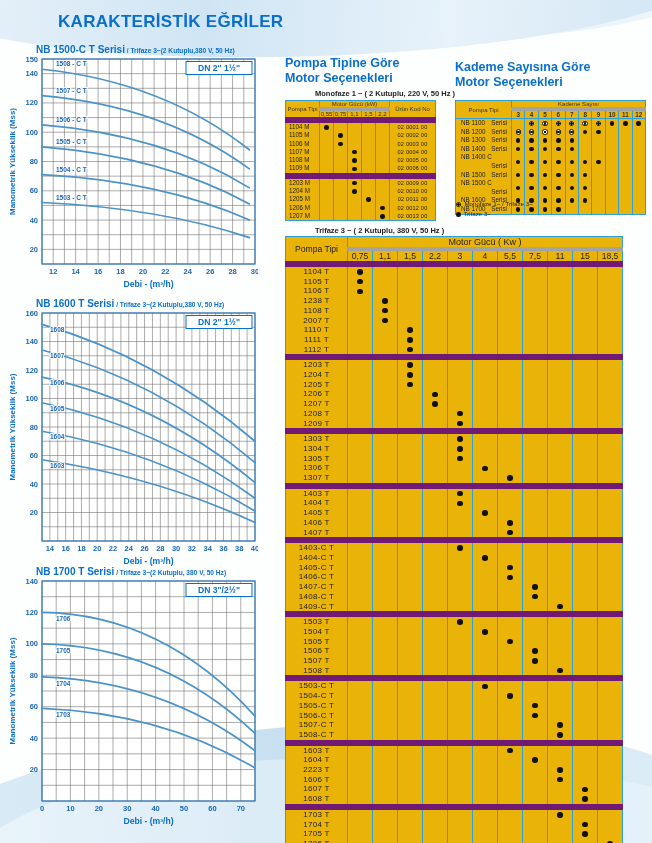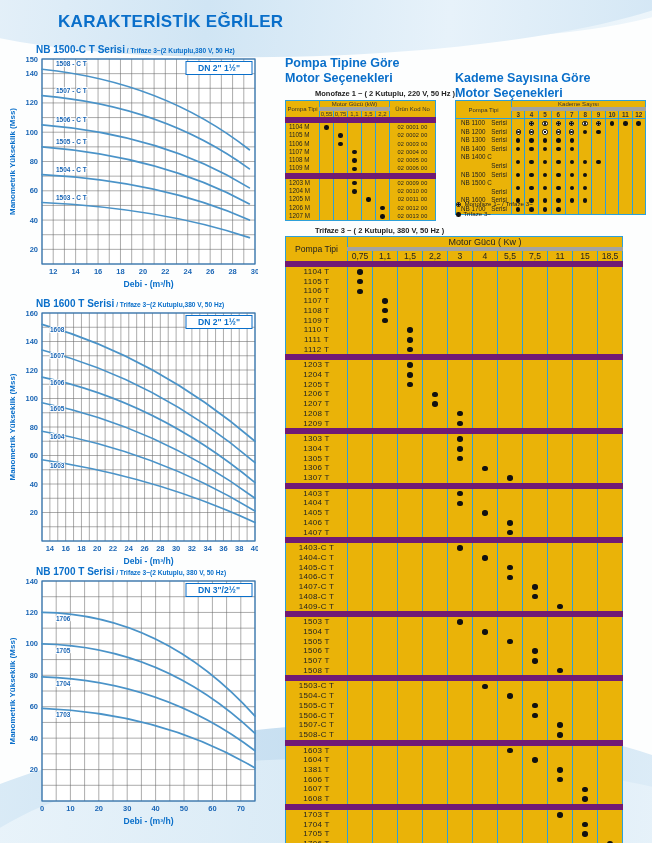--- a/index.html
+++ b/index.html
@@ -447,21 +447,21 @@
             <td></td>
             <td></td>
             <td></td>
             <td><span class="dot dot-m"></span></td>
             <td class="code">02 0013 00</td>
           </tr>
         </tbody>
       </table>
     </div>
 
-  <div class="rc blk-heading" style="left:455px;top:71px;">
+  <div class="rc blk-heading" style="left:455px;top:60px;">
     <div>Kademe Sayısına Göre</div>
     <div>Motor Seçenekleri</div>
   </div>
   <div class="rc" style="left:455px;top:100px;" id="kademe-mount">
       <table class="dtable kad-table">
         <colgroup>
           <col style="width:56px">
           <col style="width:13.4px">
           <col style="width:13.4px">
           <col style="width:13.4px">
@@ -717,21 +717,21 @@
             <td></td>
             <td></td>
             <td></td>
             <td></td>
             <td></td>
             <td></td>
             <td></td>
             <td></td>
           </tr>
           <tr>
-            <td>1107 T</td>
+            <td>1238 T</td>
             <td></td>
             <td><span class="dot dot-t"></span></td>
             <td></td>
             <td></td>
             <td></td>
             <td></td>
             <td></td>
             <td></td>
             <td></td>
             <td></td>
@@ -745,21 +745,21 @@
             <td></td>
             <td></td>
             <td></td>
             <td></td>
             <td></td>
             <td></td>
             <td></td>
             <td></td>
           </tr>
           <tr>
-            <td>1109 T</td>
+            <td>2007 T</td>
             <td></td>
             <td><span class="dot dot-t"></span></td>
             <td></td>
             <td></td>
             <td></td>
             <td></td>
             <td></td>
             <td></td>
             <td></td>
             <td></td>
@@ -1347,21 +1347,21 @@
             <td></td>
             <td></td>
             <td></td>
             <td></td>
             <td><span class="dot dot-t"></span></td>
             <td></td>
             <td></td>
             <td></td>
           </tr>
           <tr>
-            <td>1381 T</td>
+            <td>2223 T</td>
             <td></td>
             <td></td>
             <td></td>
             <td></td>
             <td></td>
             <td></td>
             <td></td>
             <td></td>
             <td><span class="dot dot-t"></span></td>
             <td></td>

